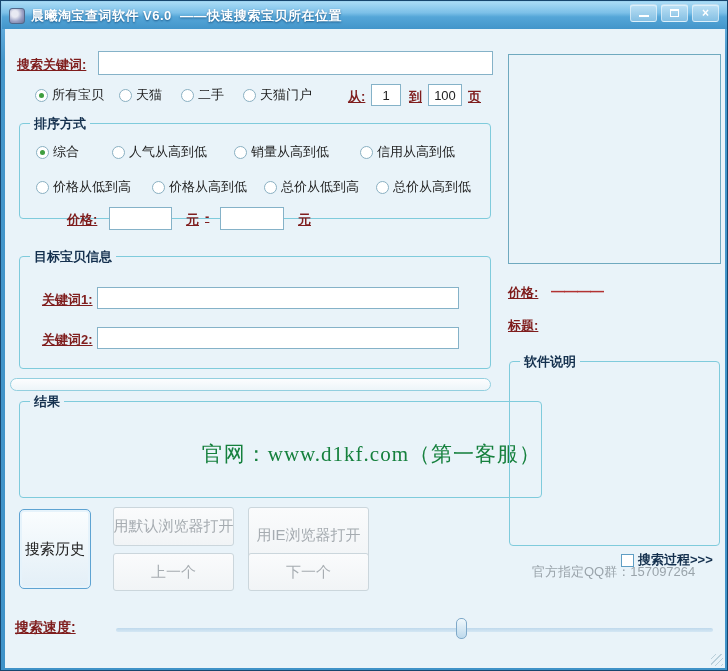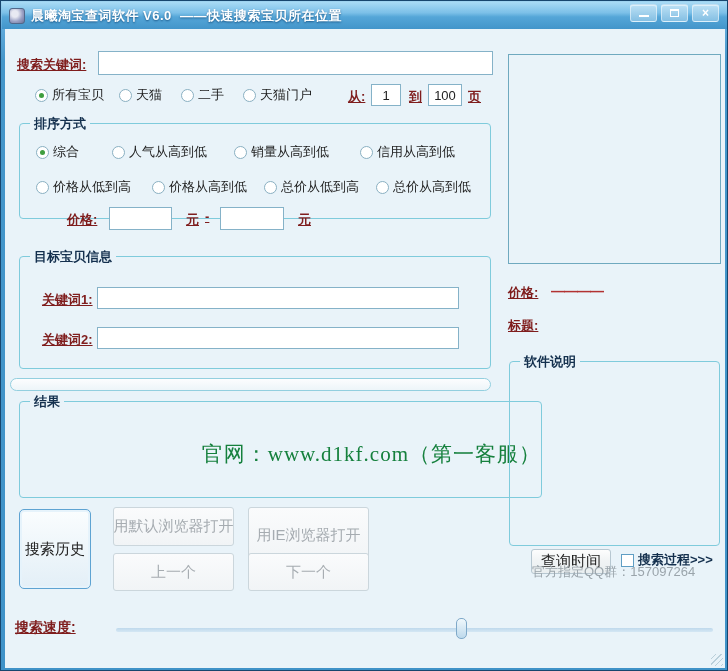--- a/index.html
+++ b/index.html
@@ -173,21 +173,20 @@
     <div class="picture"></div>
 
     <span class="lbl" style="left:503px;top:255px;">价格:</span>
     <span class="dashes" style="left:546px;top:254px;">————</span>
     <span class="lbl" style="left:503px;top:288px;">标题:</span>
 
     <div class="group" style="left:504px;top:332px;width:211px;height:185px;">
       <span class="gtitle">软件说明</span>
     </div>
 
-    <button class="btn" style="left:526px;top:520px;width:80px;height:25px;">查询时间</button>
     <label class="chk" style="left:616px;top:522px;">
       <span class="cbox"></span>
       <span>搜索过程&gt;&gt;&gt;</span>
     </label>
     <span class="qq" style="left:527px;top:534px;">官方指定QQ群：157097264</span>
 
     <span class="lbl" style="left:10px;top:590px;font-size:14px;">搜索速度:</span>
     <div class="slider-track"></div>
     <div class="slider-thumb"></div>
 

